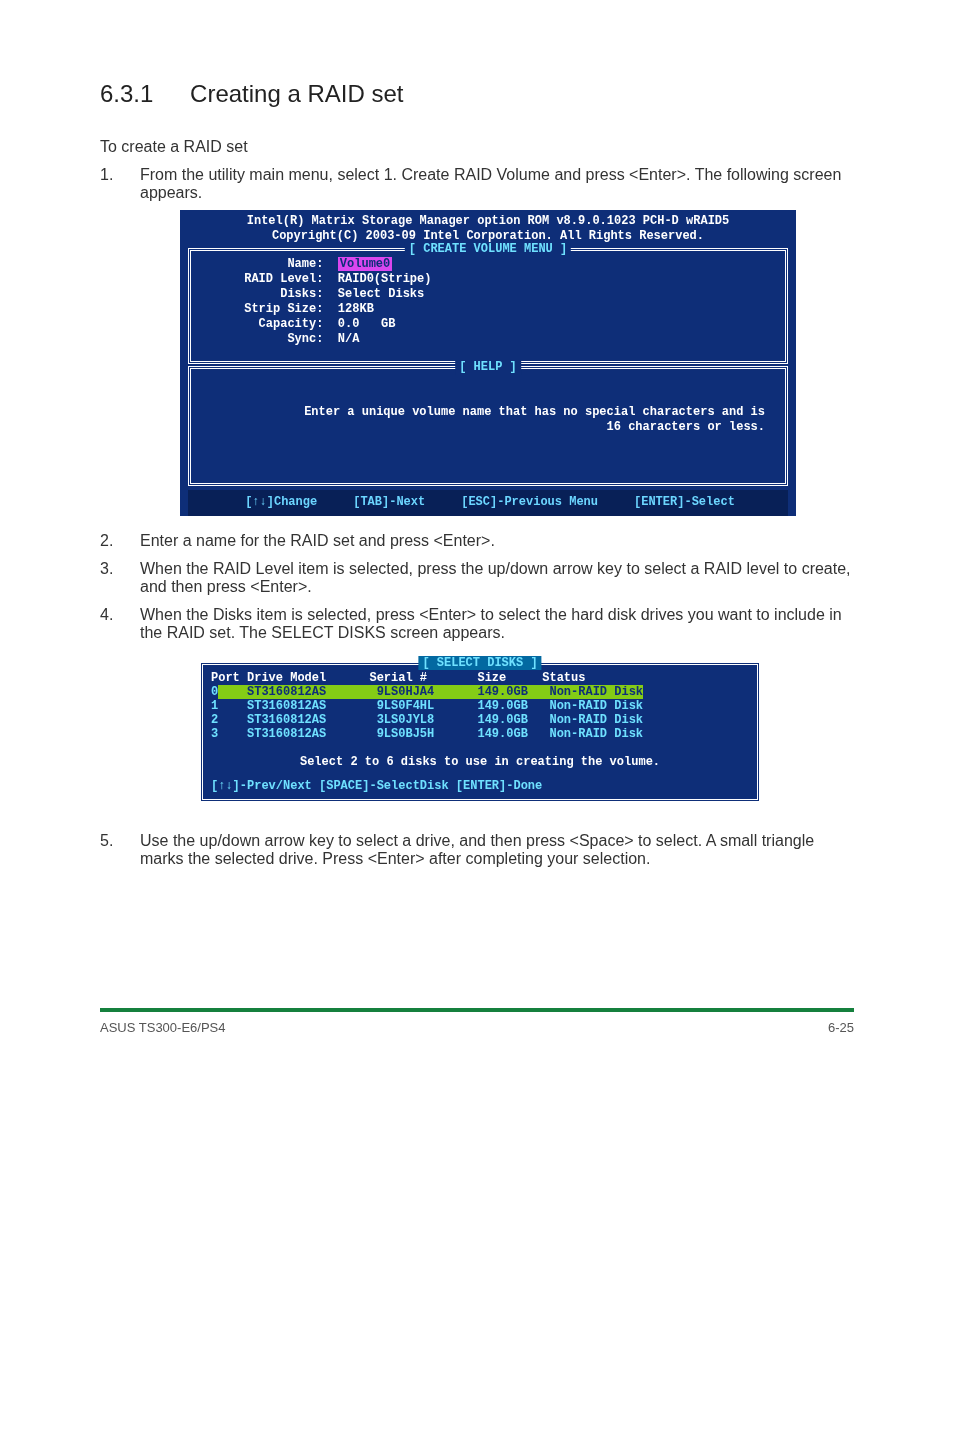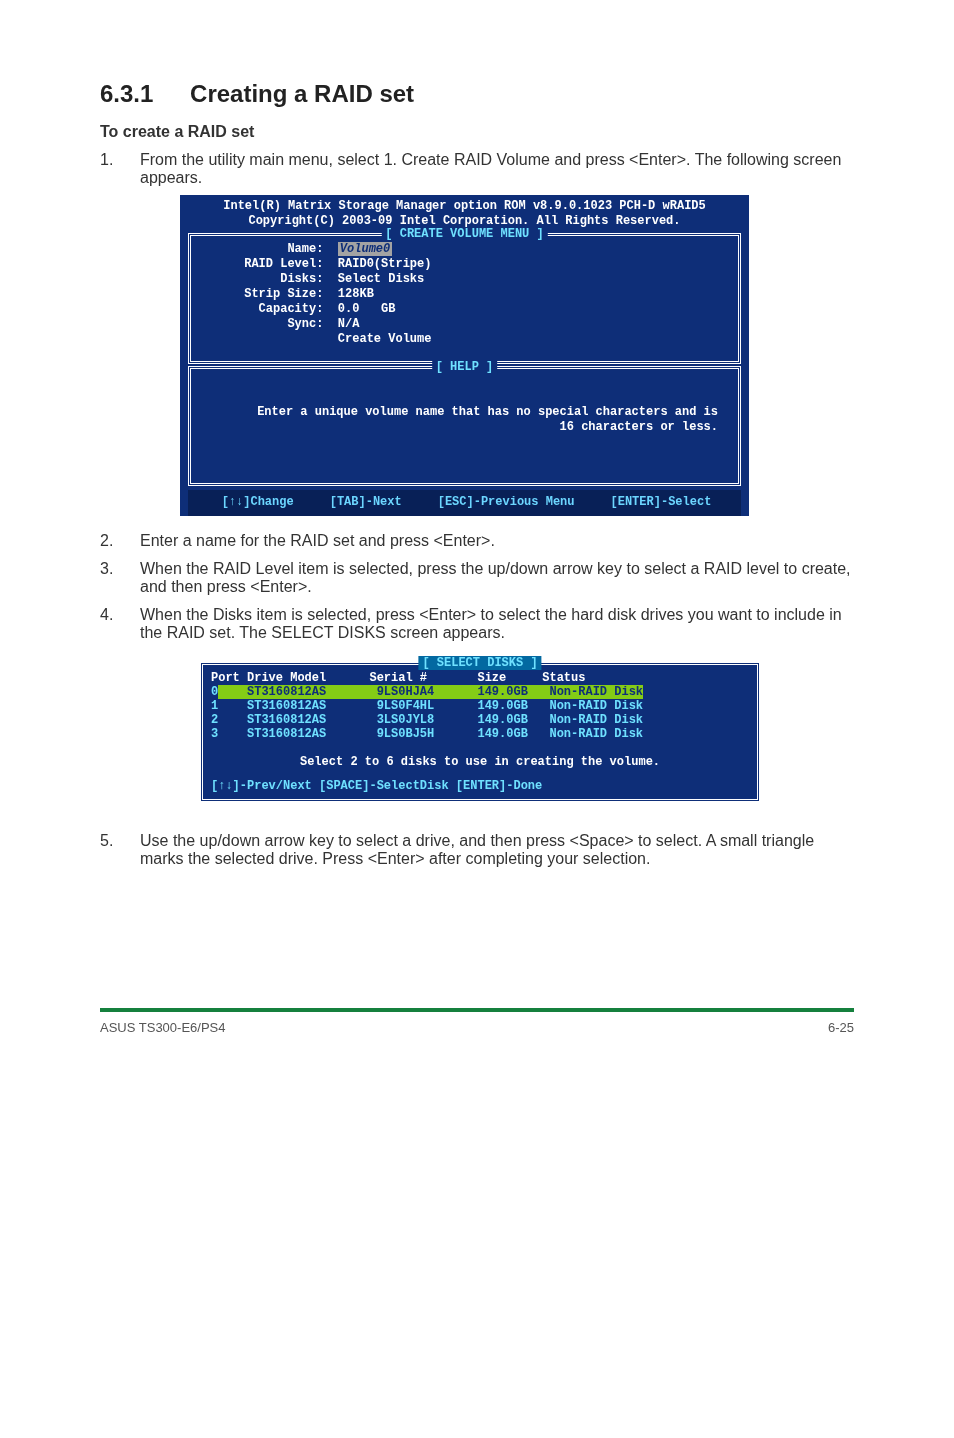--- a/index.html
+++ b/index.html
@@ -5,30 +5,29 @@
     * { margin: 0; padding: 0; box-sizing: border-box; }
     body {
       width: 954px;
       background: #fff;
       font-family: Arial, Helvetica, sans-serif;
       color: #333;
       padding: 80px 100px 60px 100px;
     }
     .heading {
       font-size: 24px;
-      font-weight: bold;
+      font-weight: normal;
       color: #222;
-      margin-bottom: 15px;
+      margin-bottom: 30px;
     }
     .heading .num { margin-right: 30px; }
     .intro {
       font-size: 16px;
       color: #333;
       margin-bottom: 10px;
-      font-weight: bold;
     }
     ol.instructions {
       list-style: none;
       font-size: 16px;
       color: #333;
     }
     ol.instructions > li {
       display: flex;
       margin-bottom: 10px;
     }
@@ -36,21 +35,21 @@
       min-width: 40px;
     }
     ol.instructions > li .body {
       flex: 1;
     }
     .bold { font-weight: normal; }
 
     
     .bios {
       margin: 8px 0 0 40px;
-      width: 569px;
+      width: 616px;
       background: #0e2e78;
       color: #fff;
       font-family: "Courier New", monospace;
       font-size: 12px;
       line-height: 1.25;
       font-weight: bold;
     }
     .bios .titleblk { text-align: center; padding: 4px 0 2px 0; }
     .bios-panel {
       border: 3px double #fff;
@@ -61,21 +60,21 @@
     .bios-panel .legend {
       position: absolute;
       top: -9px;
       left: 50%;
       transform: translateX(-50%);
       background: #0e2e78;
       color: #6fe1ff;
       padding: 0 4px;
     }
     .kv { white-space: pre; }
-    .hl { background: #a3a3a3; color: #0e2e78; padding: 0 2px; font-style: italic; }
+    .hl { background: #d946ef; color: #0e2e78; padding: 0 2px; }
     .help-center { text-align: right; padding: 30px 10px 34px 10px; }
     .footer-bar {
       background: #082057;
       color: #6cd6ff;
       text-align: center;
       padding: 5px 0 6px 4px;
       margin: 4px 8px 6px 8px;
       white-space: pre;
     }
 
@@ -138,21 +137,20 @@
         </div>
 
         <div class="bios-panel">
           <span class="legend">[ CREATE VOLUME MENU ]</span>
           <div class="kv"><span>            Name:  </span><span class="hl">Volume0</span></div>
           <div class="kv">      RAID Level:  RAID0(Stripe)</div>
           <div class="kv">           Disks:  Select Disks</div>
           <div class="kv">      Strip Size:  128KB</div>
           <div class="kv">        Capacity:  0.0   GB</div>
           <div class="kv">            Sync:  N/A</div>
-          <div class="kv">                   Create Volume</div>
         </div>
 
         <div class="bios-panel">
           <span class="legend">[ HELP ]</span>
           <div class="help-center">
             <div>Enter a unique volume name that has no special characters and is</div>
             <div>16 characters or less.</div>
           </div>
         </div>
 

